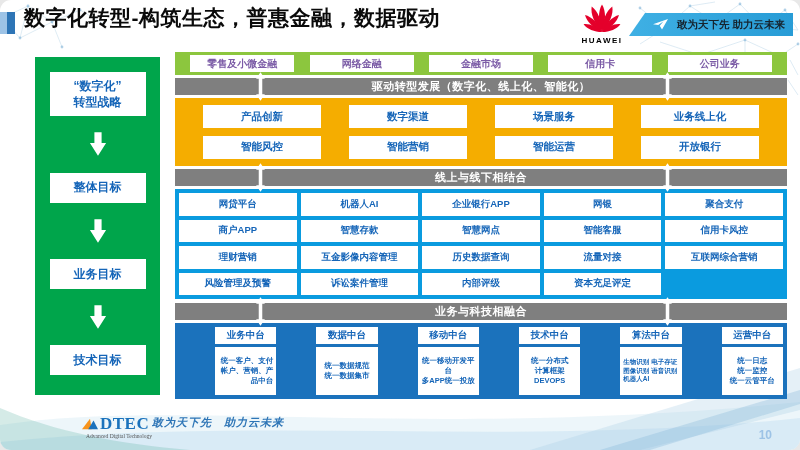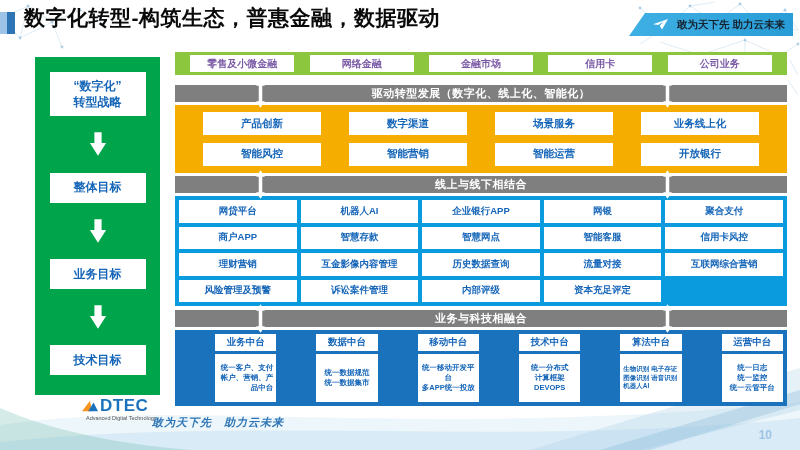--- a/index.html
+++ b/index.html
@@ -1,17 +1,17 @@
 <!DOCTYPE html>
 <html><head>
 <meta charset="utf-8">
 <style>
   html,body{margin:0;padding:0;background:#e8e8e8;}
   .slide{position:relative;width:800px;height:450px;background:#ffffff;overflow:hidden;
-         font-family:"Liberation Sans","DejaVu Sans",sans-serif;}
+         font-family:"Liberation Sans","DejaVu Sans",sans-serif;border-radius:11px;}
   svg.decor{position:absolute;left:0;top:0;pointer-events:none;}
 
   
   .title-accent{position:absolute;left:0;top:12px;width:15px;height:22px;
     background:linear-gradient(90deg,#9DC3E6 0 45%,#2E75B6 45%);}
   h1.page-title{position:absolute;left:24px;top:4px;margin:0;font-size:21px;
     font-weight:bold;color:#0a0a0a;letter-spacing:0.5px;}
   .huawei{position:absolute;left:576px;top:3px;width:52px;text-align:center;line-height:1;}
   .huawei .wordmark{display:block;font-size:8px;font-weight:bold;letter-spacing:1.5px;color:#000;margin-top:1px;}
   .banner{position:absolute;left:629px;top:13px;width:164px;height:23px;
@@ -26,21 +26,21 @@
     display:flex;flex-direction:column;align-items:center;justify-content:space-between;
     padding:15px 0 20px;box-sizing:border-box;}
   .sbox{width:96px;background:#fff;color:#1565B8;font-size:12px;font-weight:bold;
     display:flex;align-items:center;justify-content:center;text-align:center;
     white-space:pre-line;line-height:1.35;padding:6px 2px;box-sizing:border-box;min-height:30px;}
   .sarrow{width:18px;height:26px;display:block;}
 
   
   .main-col{position:absolute;left:175px;top:52px;width:612px;}
   .band-green{height:23px;background:#8CC63E;display:flex;align-items:center;
-    justify-content:space-evenly;margin-bottom:10px;}
+    justify-content:space-evenly;margin-bottom:3px;}
   .gbox{width:104px;height:17px;background:#fff;color:#7B5BA6;font-size:10px;font-weight:bold;
     display:flex;align-items:center;justify-content:center;white-space:nowrap;}
   .gray-bar{position:relative;height:17px;background:#7F7F7F;color:#fff;z-index:3;
     display:flex;align-items:center;justify-content:center;font-size:11px;font-weight:bold;
     margin-bottom:3px;letter-spacing:0.5px;}
   .varrow{position:absolute;top:-6px;width:11px;height:29px;}
   .varrow.v-left{left:13%;}
   .varrow.v-right{left:79.5%;}
   .band-yellow{height:68px;background:#F5AD00;display:flex;flex-direction:column;
     justify-content:space-evenly;margin-bottom:3px;}
@@ -56,21 +56,21 @@
   .platform{display:flex;flex-direction:column;gap:3px;min-width:0;margin-left:36px;}
   .p-head{height:17px;flex:0 0 auto;background:#fff;color:#1565B8;font-size:9.5px;font-weight:bold;
     display:flex;align-items:center;justify-content:center;white-space:nowrap;}
   .p-desc{flex:1;background:#fff;color:#1565B8;font-size:7.5px;font-weight:bold;
     display:flex;align-items:center;justify-content:center;text-align:center;
     white-space:pre-line;line-height:1.3;padding:1px 3px;box-sizing:border-box;}
   .p-desc.wrap{white-space:normal;text-align:right;}
   .p-desc.tiny{font-size:6.5px;text-align:left;justify-content:flex-start;}
 
   
-  .adtec{position:absolute;left:84px;bottom:29px;width:100px;}
+  .adtec{position:absolute;left:84px;bottom:11px;width:100px;font-family:Liberation Serif, serif;}
   .adtec .mark{position:absolute;left:-4px;top:1px;width:20px;height:16px;}
   .adtec .logo-text{display:block;margin-left:16px;font-size:17px;font-weight:bold;
     color:#1B72BC;letter-spacing:0.5px;line-height:1;}
   .adtec .logo-sub{display:block;margin-left:2px;font-size:5.5px;color:#555;margin-top:1px;white-space:nowrap;}
   .footer-slogan{position:absolute;left:152px;bottom:20px;font-size:11px;font-style:italic;
     font-weight:bold;color:#2E75B6;letter-spacing:1px;}
   .copyright{position:absolute;right:92px;bottom:17px;font-size:7.5px;font-style:italic;color:#9aa4ad;}
   .page-number{position:absolute;right:28px;bottom:8px;font-size:12px;color:#9DC3E6;font-weight:bold;}
 </style>
 </head>
@@ -106,20 +106,34 @@
       <path d="M0,442 C260,415 520,448 800,418 L800,450 L0,450 Z" fill="#BBDDF0" opacity="0.4"></path>
       <path d="M0,450 L0,408 C55,432 120,444 190,450 Z" fill="#59B0A0" opacity="0.25"></path>
       <path d="M530,450 L800,368 L800,410 L640,450 Z" fill="#A9CCE3" opacity="0.3"></path>
       <path d="M600,450 L800,390 L800,404 L650,450 Z" fill="#7FB3D8" opacity="0.3"></path>
     </g>
   </svg>
 
   <div class="title-accent"></div>
   <h1 class="page-title">数字化转型-构筑生态，普惠金融，数据驱动</h1>
 
+  <div class="huawei">
+    <svg width="38" height="30" viewBox="0 0 36 30">
+      <g fill="#E4002B">
+        <path d="M18,29 C14,18 14,8 18,1.5 C22,8 22,18 18,29 Z"></path>
+        <path d="M18,29 C14,18 14,8 18,1.5 C22,8 22,18 18,29 Z" transform="rotate(-22 18 29)"></path>
+        <path d="M18,29 C14,18 14,8 18,1.5 C22,8 22,18 18,29 Z" transform="rotate(22 18 29)"></path>
+        <path d="M18,29 C14.5,20 14.5,11 18,5 C21.5,11 21.5,20 18,29 Z" transform="rotate(-45 18 29)"></path>
+        <path d="M18,29 C14.5,20 14.5,11 18,5 C21.5,11 21.5,20 18,29 Z" transform="rotate(45 18 29)"></path>
+        <path d="M18,29 C15,22 15,14 18,9 C21,14 21,22 18,29 Z" transform="rotate(-67 18 29)"></path>
+        <path d="M18,29 C15,22 15,14 18,9 C21,14 21,22 18,29 Z" transform="rotate(67 18 29)"></path>
+      </g>
+    </svg>
+    <span class="wordmark">HUAWEI</span>
+  </div>
 
   <div class="banner">
     <svg class="plane" viewBox="0 0 20 16">
       <path d="M0,7 L20,0 L12,14 L9,9 L14,3 L7,8 Z" fill="#fff"></path>
     </svg>
     <span class="slogan">敢为天下先 助力云未来</span>
   </div>
 
   <aside class="sidebar">
     <div class="sbox">“数字化”

